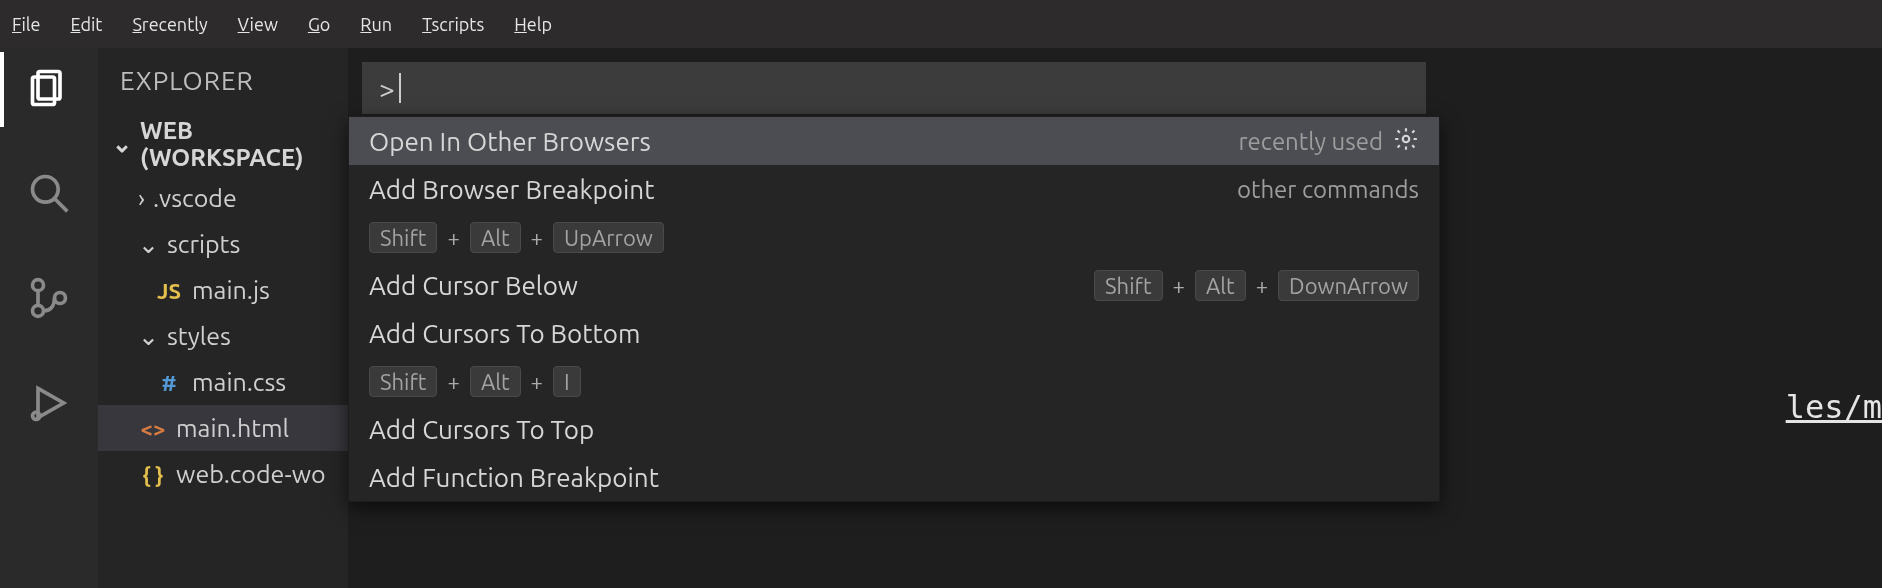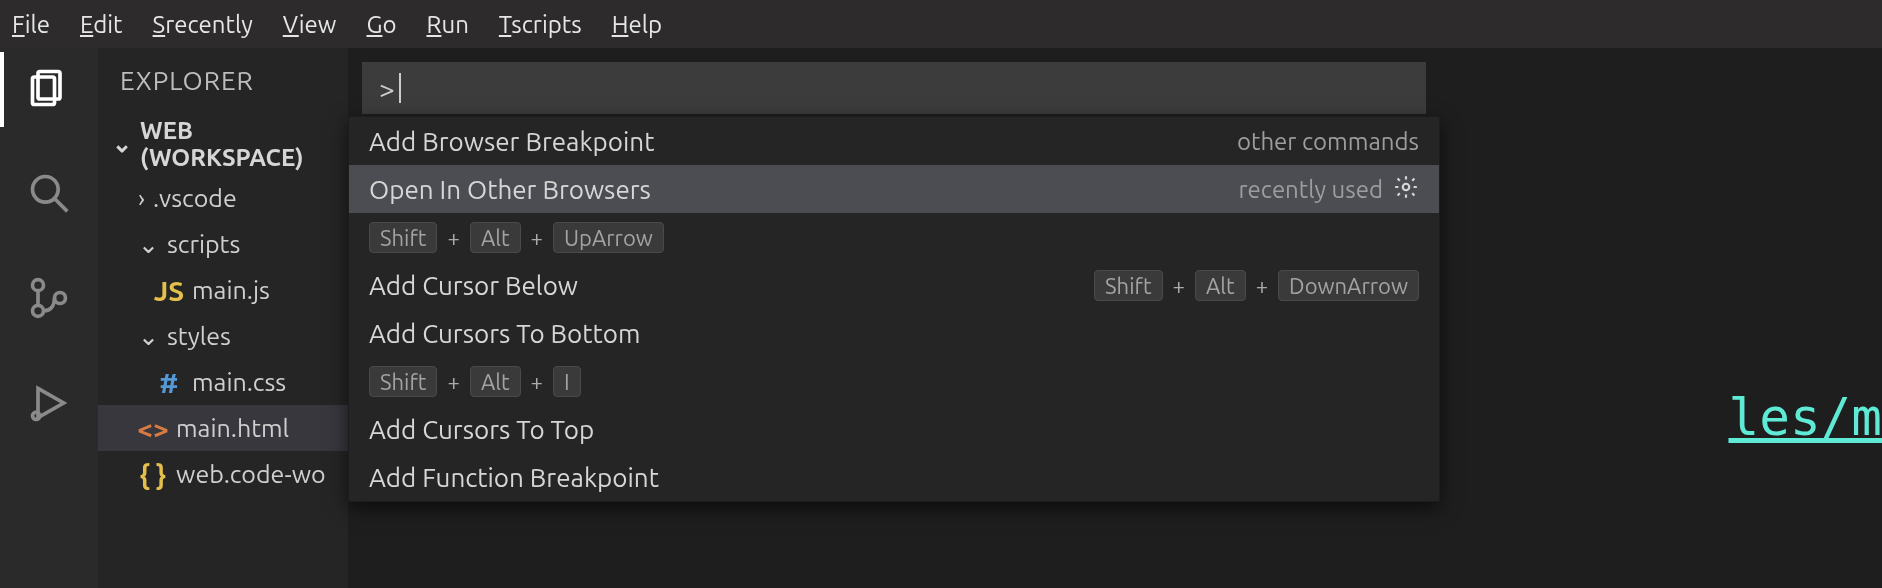--- a/index.html
+++ b/index.html
@@ -1,20 +1,20 @@
 <!DOCTYPE html>
 <html><head>
 <meta charset="utf-8">
 <style>
   * { margin:0; padding:0; box-sizing:border-box; }
   html,body { width:1882px; height:588px; background:#1e1e1e; color:#cccccc;
     font-family:"Ubuntu","Segoe UI",sans-serif; overflow:hidden; }
 
   .menubar { height:48px; background:#2d2b2b; display:flex; align-items:center;
-    padding:8px 12px; font-size:24px; color:#e6e6e6; }
+    padding:8px 12px; font-size:18px; color:#e6e6e6; }
   .menubar .item { margin-right:30px; cursor:pointer; }
   .menubar .item u { text-decoration:underline; }
 
   .body { position:absolute; top:48px; left:0; right:0; bottom:0; display:flex; }
 
   .activitybar { width:98px; background:#2a2a2a; display:flex; flex-direction:column;
     align-items:center; padding-top:18px; gap:58px; }
   .activitybar .cell { width:98px; display:flex; justify-content:center; position:relative; }
   .activitybar .cell.active::before { content:""; position:absolute; left:0; top:-14px;
     bottom:-14px; width:4px; background:#ffffff; }
@@ -25,29 +25,29 @@
   .sb-title { padding:18px 22px; font-size:26px; letter-spacing:1px; color:#bdbdbd; }
   .sb-section { display:flex; align-items:center; padding:4px 8px 4px 14px;
     font-weight:600; color:#d6d6d6; font-size:24px; }
   .chev { display:inline-block; margin-right:8px; }
   .tree-row { display:flex; align-items:center; height:46px; padding-left:36px;
     color:#cfcfcf; white-space:nowrap; overflow:hidden; }
   .tree-row.depth2 { padding-left:56px; }
   .tree-row.depth1 { padding-left:40px; }
   .tree-row.selected { background:#37373d; }
   .ficon { width:30px; display:inline-flex; justify-content:center; margin-right:8px;
-    font-weight:700; font-size:28px; }
+    font-weight:700; font-size:22px; }
   .ic-js   { color:#e4bf4b; }
   .ic-css  { color:#5598d6; }
   .ic-html { color:#d67b41; }
   .ic-json { color:#e4bf4b; }
 
   .editor { flex:1; position:relative; background:#1e1e1e; }
-  .editor-code { position:absolute; right:0; top:340px; color:#5eead4;
-    font-family:monospace; font-size:51px; text-decoration:underline; }
+  .editor-code { position:absolute; right:0; top:340px; color:#e5e5e5;
+    font-family:monospace; font-size:32px; text-decoration:underline; }
 
   .palette { position:absolute; top:0; left:0; width:1092px; z-index:50; }
   .palette-input { height:52px; background:#3c3c3c; margin:14px 14px 0 14px;
     display:flex; align-items:center; padding:0 16px; color:#cccccc; font-size:28px;
     border:1px solid #3c3c3c; }
   .palette-input .cursor { display:inline-block; width:2px; height:30px;
     background:#cccccc; margin-left:4px; }
   .palette-list { background:#252526; margin-top:2px;
     box-shadow:0 6px 18px rgba(0,0,0,0.6); border:1px solid rgba(0,0,0,0.2); }
   .palette-row { height:48px; display:flex; align-items:center;
@@ -155,37 +155,37 @@
   </div>
 
   <div class="editor">
 
     <div class="palette">
       <div class="palette-input">
         <span>&gt;</span>
         <span class="cursor"></span>
       </div>
       <div class="palette-list" id="pal">
-          <div class="palette-row">
-            <span class="palette-label">Add Browser Breakpoint</span>
-            <span class="palette-right">
-              <span class="hint">other commands</span>
-            </span>
-          </div>
           <div class="palette-row selected">
             <span class="palette-label">Open In Other Browsers</span>
             <span class="palette-right">
               <span class="hint">recently used</span>
               <span class="gear"><svg viewBox="0 0 24 24">
                   <circle cx="12" cy="12" r="3"></circle>
                   <path d="M12 2v3M12 19v3M4.2 4.2l2.1 2.1M17.7 17.7l2.1 2.1M2 12h3M19 12h3M4.2 19.8l2.1-2.1M17.7 6.3l2.1-2.1"></path>
                 </svg></span>
             </span>
           </div>
           <div class="palette-row">
+            <span class="palette-label">Add Browser Breakpoint</span>
+            <span class="palette-right">
+              <span class="hint">other commands</span>
+            </span>
+          </div>
+          <div class="palette-row">
             <span class="palette-right">
               <span class="keycap">Shift</span>
               <span class="kplus">+</span>
               <span class="keycap">Alt</span>
               <span class="kplus">+</span>
               <span class="keycap">UpArrow</span>
             </span>
           </div>
           <div class="palette-row">
             <span class="palette-label">Add Cursor Below</span>

